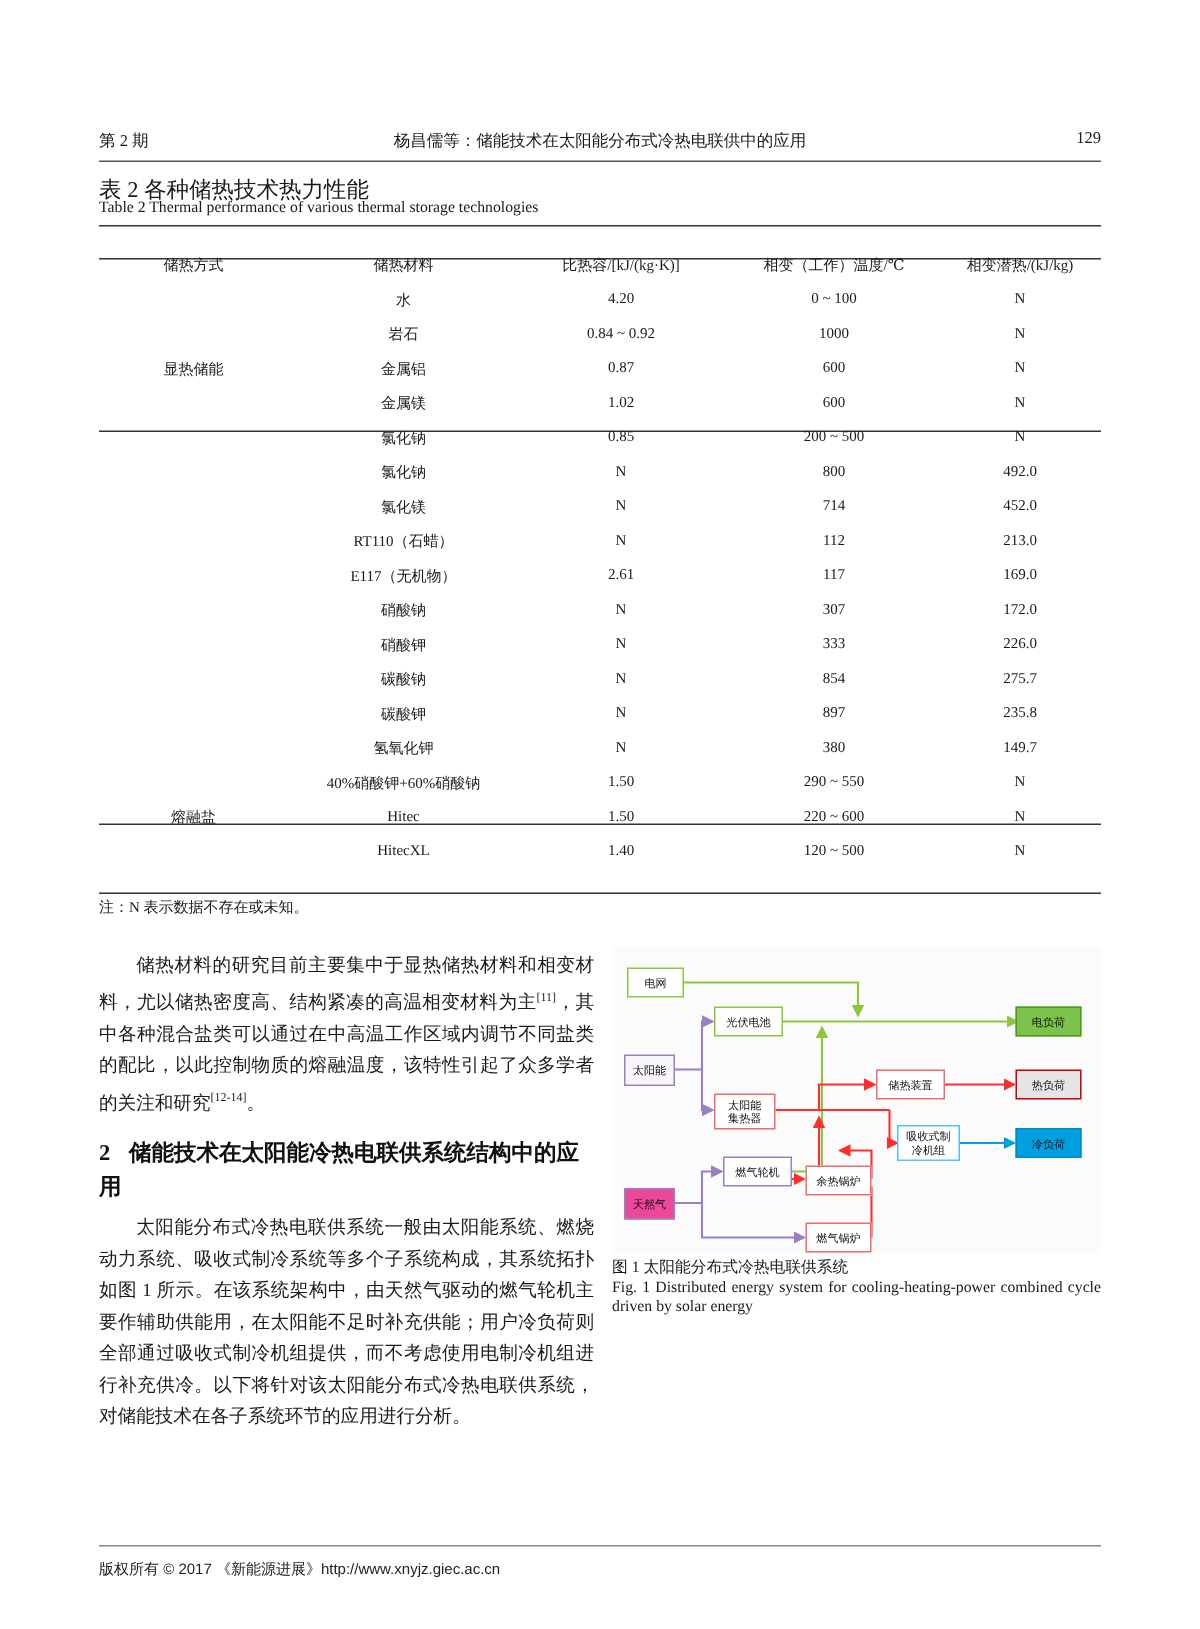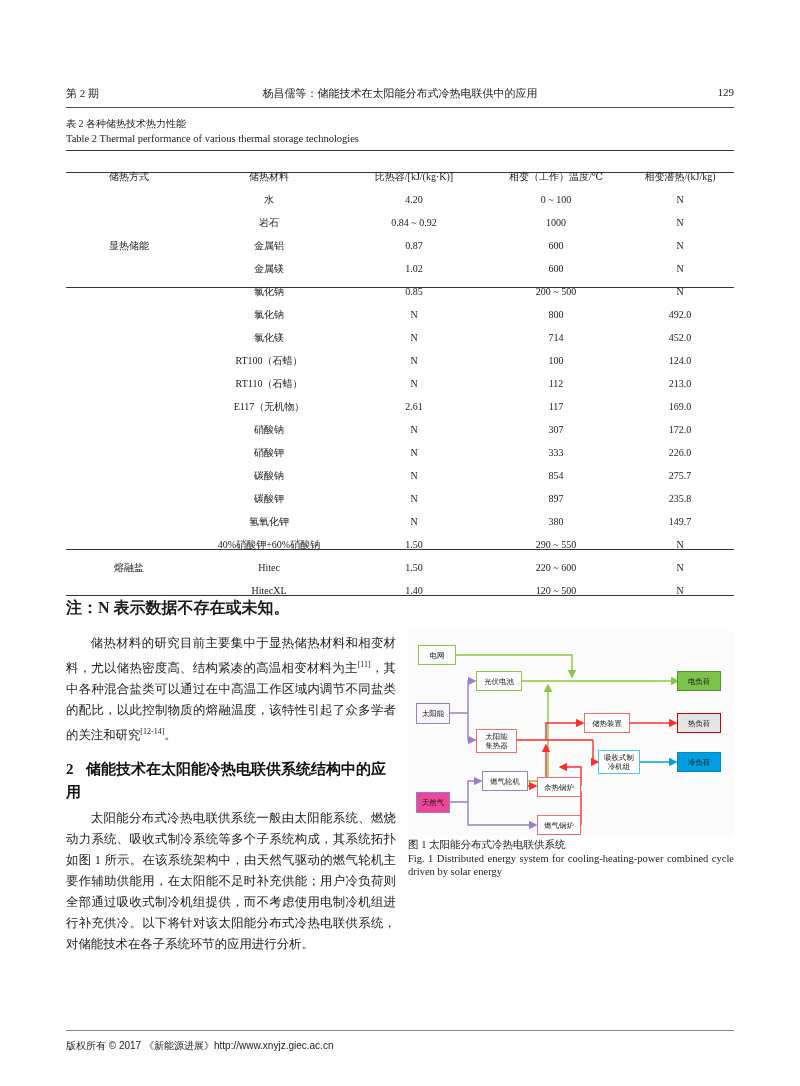--- a/index.html
+++ b/index.html
@@ -11,41 +11,41 @@
   .sheet{position:absolute;left:0;top:0;width:800px;height:1086px;background:#fff;}
 
   
   .runhead{position:absolute;left:66px;top:86px;width:668px;height:18px;font-size:11px;color:#1a1a1a;}
   .runhead .rh-left{position:absolute;left:0;top:0;}
   .runhead .rh-center{position:absolute;left:0;right:0;top:0;text-align:center;}
   .runhead .rh-right{position:absolute;right:0;top:0;}
   .rule-head{position:absolute;left:66px;top:107px;width:668px;height:1px;background:#555;}
 
   
-  .tbl-cap-cn{position:absolute;left:66px;top:117px;font-size:10px;color:#1a1a1a;}
+  .tbl-cap-cn{position:absolute;left:66px;top:117px;font-size:15px;color:#1a1a1a;}
   .tbl-cap-en{position:absolute;left:66px;top:133px;font-size:10.5px;color:#1a1a1a;}
 
   
   .tbl{position:absolute;left:64px;top:150px;width:668px;border-collapse:collapse;font-size:10px;color:#1a1a1a;margin-top:16px;}
   .tbl td,.tbl th{padding:0;border:0;font-weight:normal;}
   .tbl tr{height:23px;}
   .tbl .c0{width:130px;text-align:center;}
   .tbl .c1{width:150px;text-align:center;}
   .tbl .c2{width:140px;text-align:center;}
   .tbl .c3{width:144px;text-align:center;}
   .tbl .c4{width:104px;text-align:center;}
   .tbl thead tr{height:22px;}
   .tbl thead td{font-size:10px;}
   .rule{position:absolute;left:66px;width:668px;background:#333;}
   .rule.top{top:150px;height:1.4px;}
   .rule.mid1{top:172px;height:0.9px;}
   .rule.mid2{top:287px;height:0.9px;}
   .rule.mid3{top:549px;height:0.9px;}
   .rule.bot{top:595px;height:1.4px;}
-  .tnote{position:absolute;left:66px;top:598px;font-size:16px;color:#1a1a1a;font-weight:bold;}
+  .tnote{position:absolute;left:66px;top:598px;font-size:10px;color:#1a1a1a;}
 
   
   .colL{position:absolute;left:66px;top:633px;width:330px;}
   .colR{position:absolute;left:408px;top:633px;width:326px;}
   p.body{margin:0 0 0 0;font-size:12.4px;line-height:21px;text-align:justify;color:#1a1a1a;text-indent:2em;}
   h2.sec{margin:12px 0 4px 0;font-size:15px;line-height:23px;font-weight:bold;color:#111;text-indent:0;}
   h2.sec .num{display:inline-block;min-width:20px;}
   h3.sec{margin:10px 0 2px 0;font-size:13.5px;line-height:21px;font-weight:bold;color:#111;}
   h3.sec .num{display:inline-block;min-width:30px;}
   sup{font-size:8px;vertical-align:super;}
@@ -137,27 +137,20 @@
             <td class="c2">N</td>
             <td class="c3">800</td>
             <td class="c4">492.0</td>
           </tr>
           <tr>
             <td class="c0"></td>
             <td class="c1">氯化镁</td>
             <td class="c2">N</td>
             <td class="c3">714</td>
             <td class="c4">452.0</td>
-          </tr>
-          <tr>
-            <td class="c0"></td>
-            <td class="c1">RT100（石蜡）</td>
-            <td class="c2">N</td>
-            <td class="c3">100</td>
-            <td class="c4">124.0</td>
           </tr>
           <tr>
             <td class="c0"></td>
             <td class="c1">RT110（石蜡）</td>
             <td class="c2">N</td>
             <td class="c3">112</td>
             <td class="c4">213.0</td>
           </tr>
           <tr>
             <td class="c0"></td>

